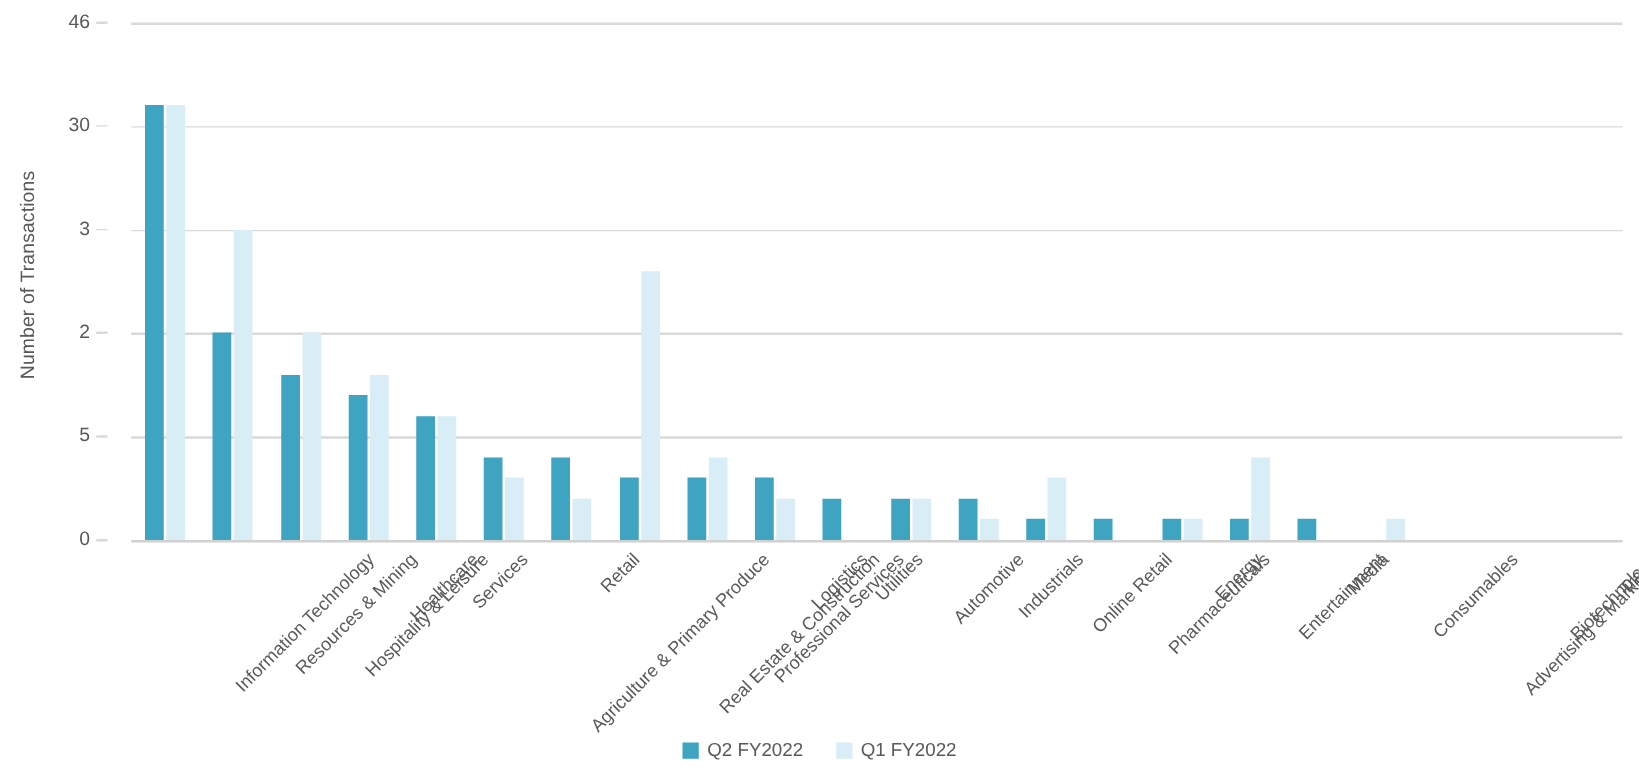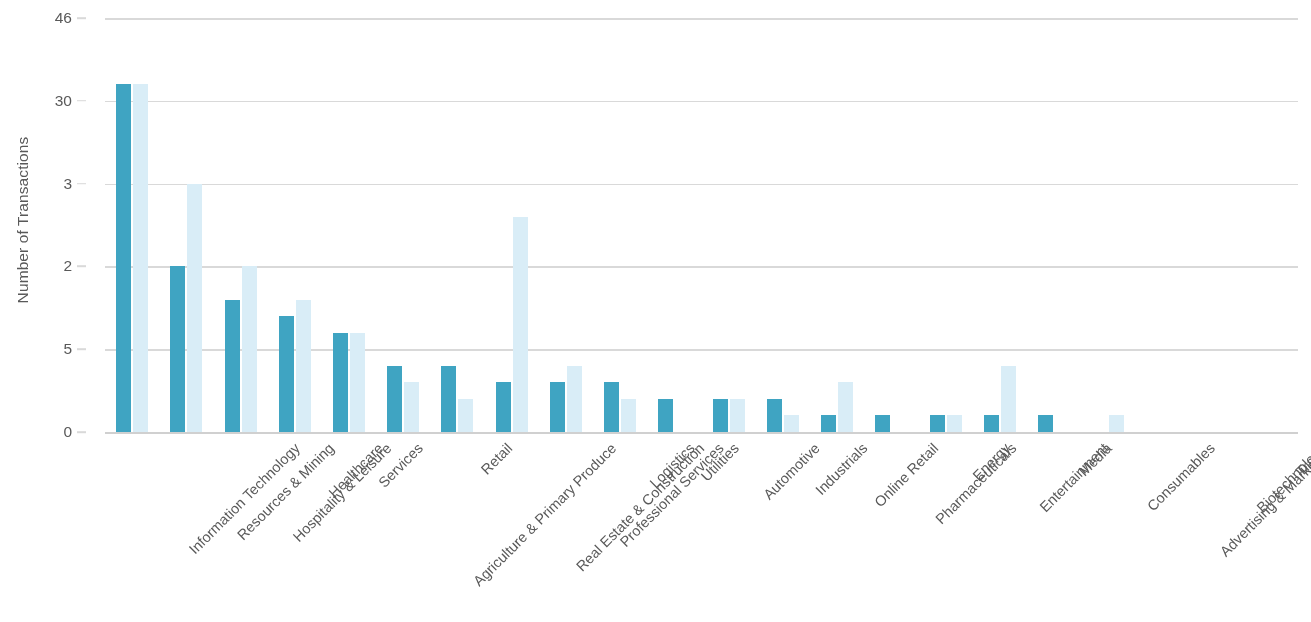--- a/index.html
+++ b/index.html
@@ -281,14 +281,24 @@
       <div class="x-label" style="left: 796.295px;">Pharmaceuticals</div>
       <div class="x-label" style="left: 850.523px;">Energy</div>
       <div class="x-label" style="left: 904.75px;">Entertainment</div>
       <div class="x-label" style="left: 958.977px;">Media</div>
       <div class="x-label" style="left: 1013.2px;">Consumables</div>
       <div class="x-label" style="left: 1067.43px;">Advertising &amp; Marketing</div>
       <div class="x-label" style="left: 1121.66px;">Biotechnology</div>
       <div class="x-label" style="left: 1175.89px;">Travel</div>
     </div>
 
+  <div id="legend">
+      <div class="legend-item">
+        <span class="legend-swatch" style="background: rgb(63, 164, 194);"></span>
+        <span class="legend-label">Q2 FY2022</span>
+      </div>
+      <div class="legend-item">
+        <span class="legend-swatch" style="background: rgb(217, 237, 247);"></span>
+        <span class="legend-label">Q1 FY2022</span>
+      </div>
+    </div>
 
 </div>
 
 </body></html>

